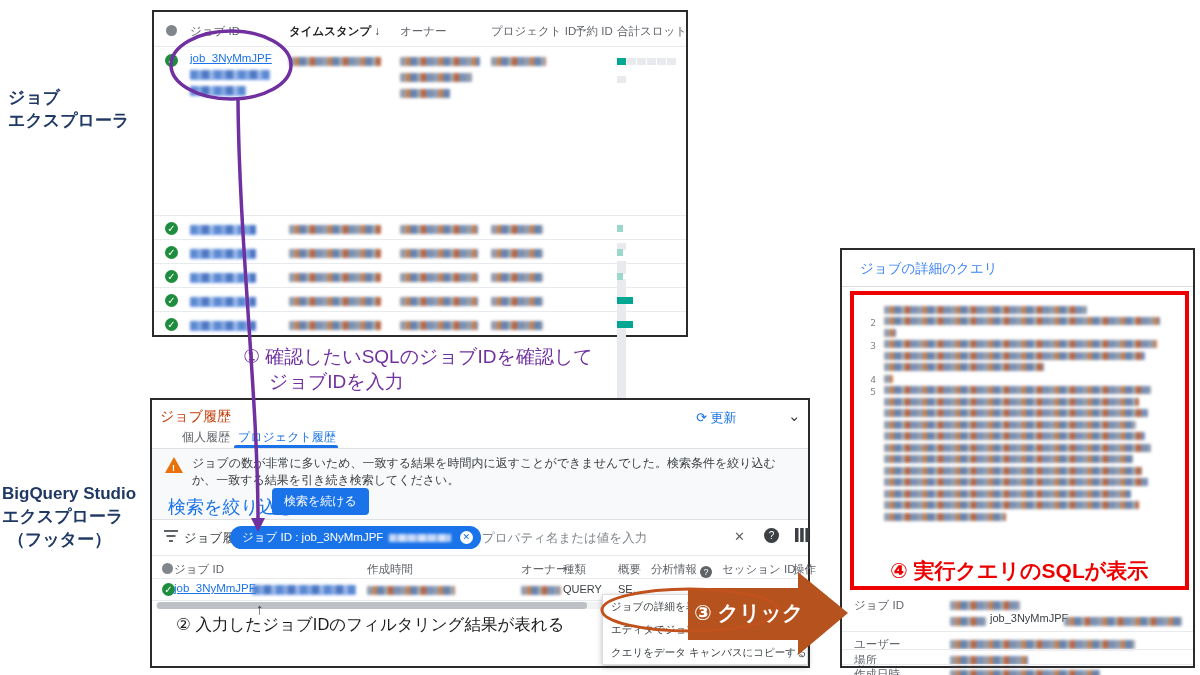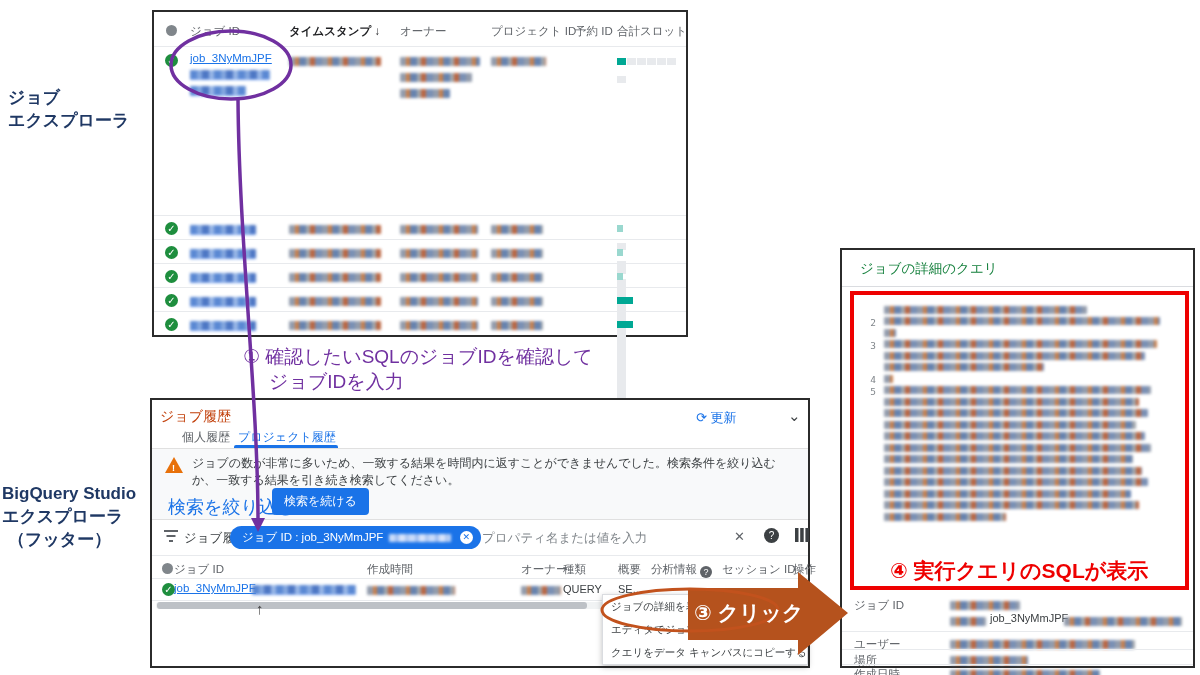--- a/index.html
+++ b/index.html
@@ -230,29 +230,30 @@
     <div class="cellTxt" style="left:502px;top:183px;color:#80868b;">-</div>
     <div class="cellTxt" style="left:576px;top:183px;color:#80868b;">-</div>
     <div class="cellTxt" style="left:646px;top:180px;font-size:14px;font-weight:bold;">⋮</div>
     <div class="sep" style="left:0;top:200px;width:656px;"></div>
 
     <div class="scroll-track" style="left:4px;top:202px;width:648px;height:7px;"></div>
     <div class="scroll-thumb" style="left:5px;top:202px;width:430px;height:7px;"></div>
   </div>
 
   <div class="upArrow" style="left:256px;top:600px;">↑</div>
+  <div class="anno2" style="left:176px;top:614px;">② 入力したジョブIDのフィルタリング結果が表れる</div>
 
   <div class="menu" id="ctx-menu" style="left:602px;top:594px;width:206px;">
       <div class="menu-item" style="">ジョブの詳細を表示</div>
       <div class="menu-item" style="">エディタでジョブを表示する</div>
       <div class="menu-item" style="">クエリをデータ キャンバスにコピーする</div>
     </div>
 
   <div class="panel" style="left:840px;top:248px;width:355px;height:420px;z-index:3;">
-    <div class="abs" style="left:18px;top:10px;font-size:13.5px;color:#15803d;">ジョブの詳細のクエリ</div>
+    <div class="abs" style="left:18px;top:10px;font-size:13.5px;color:#3b82f6;">ジョブの詳細のクエリ</div>
     <div class="sep" style="left:0;top:36px;width:351px;background:#dadce0;"></div>
 
     <div class="redbox" style="left:8px;top:41px;width:339px;height:299px;">
       <div id="sql-code" style="position:absolute;left:6px;top:8px;width:322px;">
           <div class="sqlline" style=""><span class="lnum"></span><span class="rd code" style="width: 203px;"></span></div>
           <div class="sqlline" style=""><span class="lnum">2</span><span class="rd code" style="width: 276px;"></span></div>
           <div class="sqlline" style=""><span class="lnum"></span><span class="rd code" style="width: 12px;"></span></div>
           <div class="sqlline" style=""><span class="lnum">3</span><span class="rd code" style="width: 273px;"></span></div>
           <div class="sqlline" style=""><span class="lnum"></span><span class="rd code" style="width: 261px;"></span></div>
           <div class="sqlline" style=""><span class="lnum"></span><span class="rd code" style="width: 160px;"></span></div>

